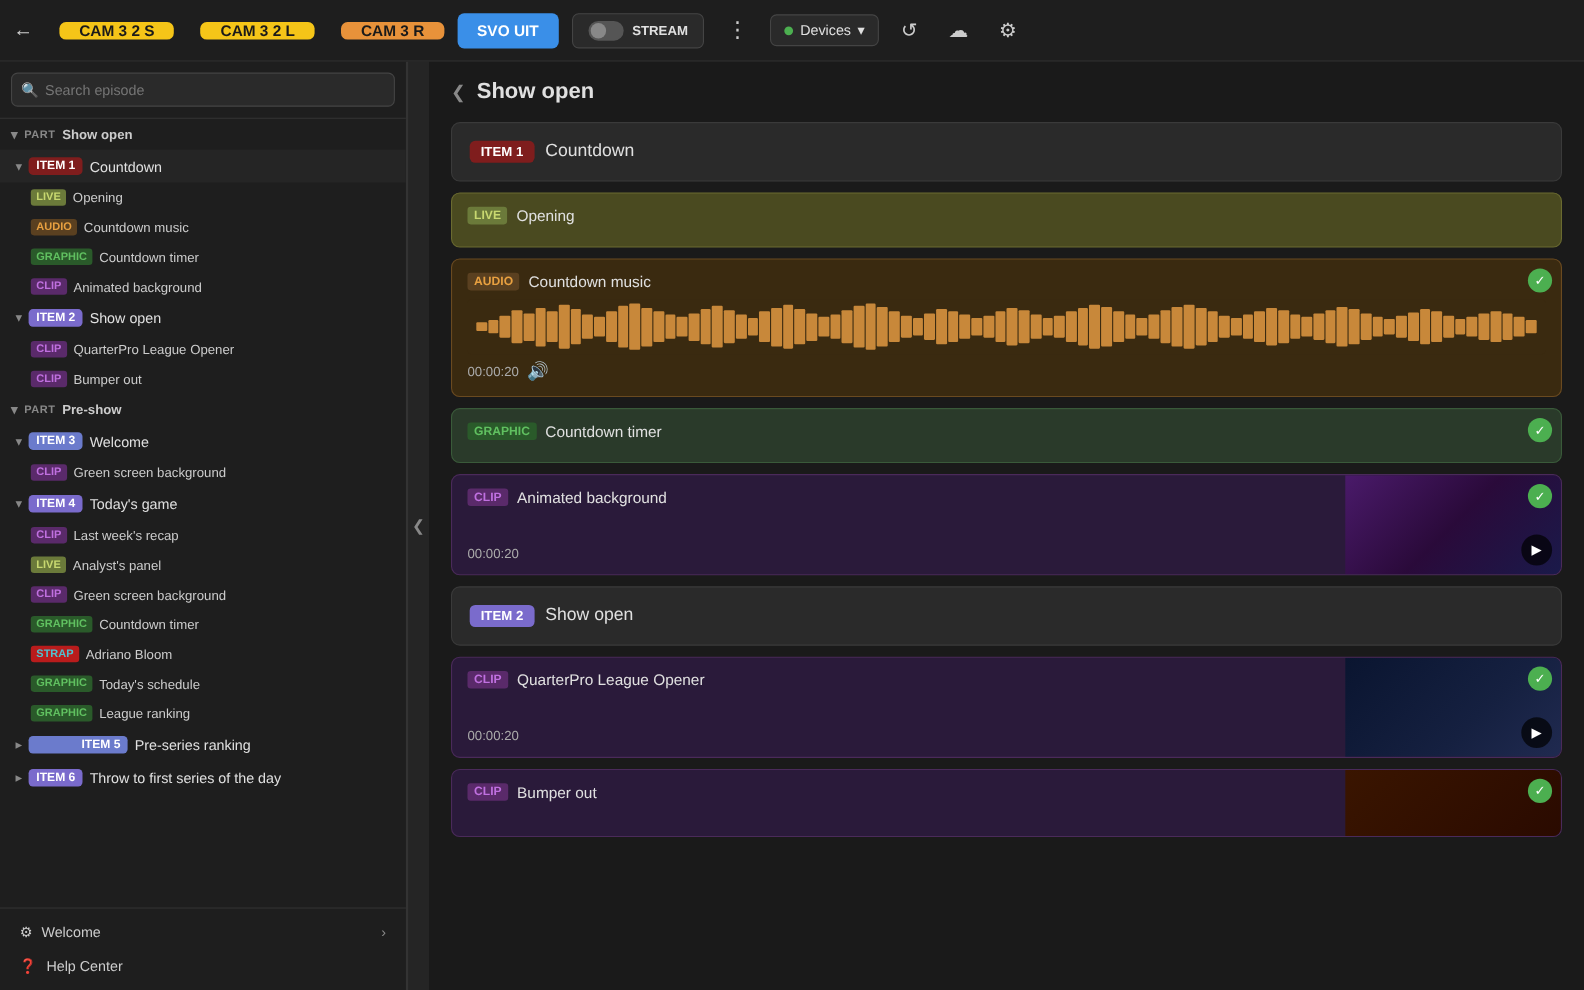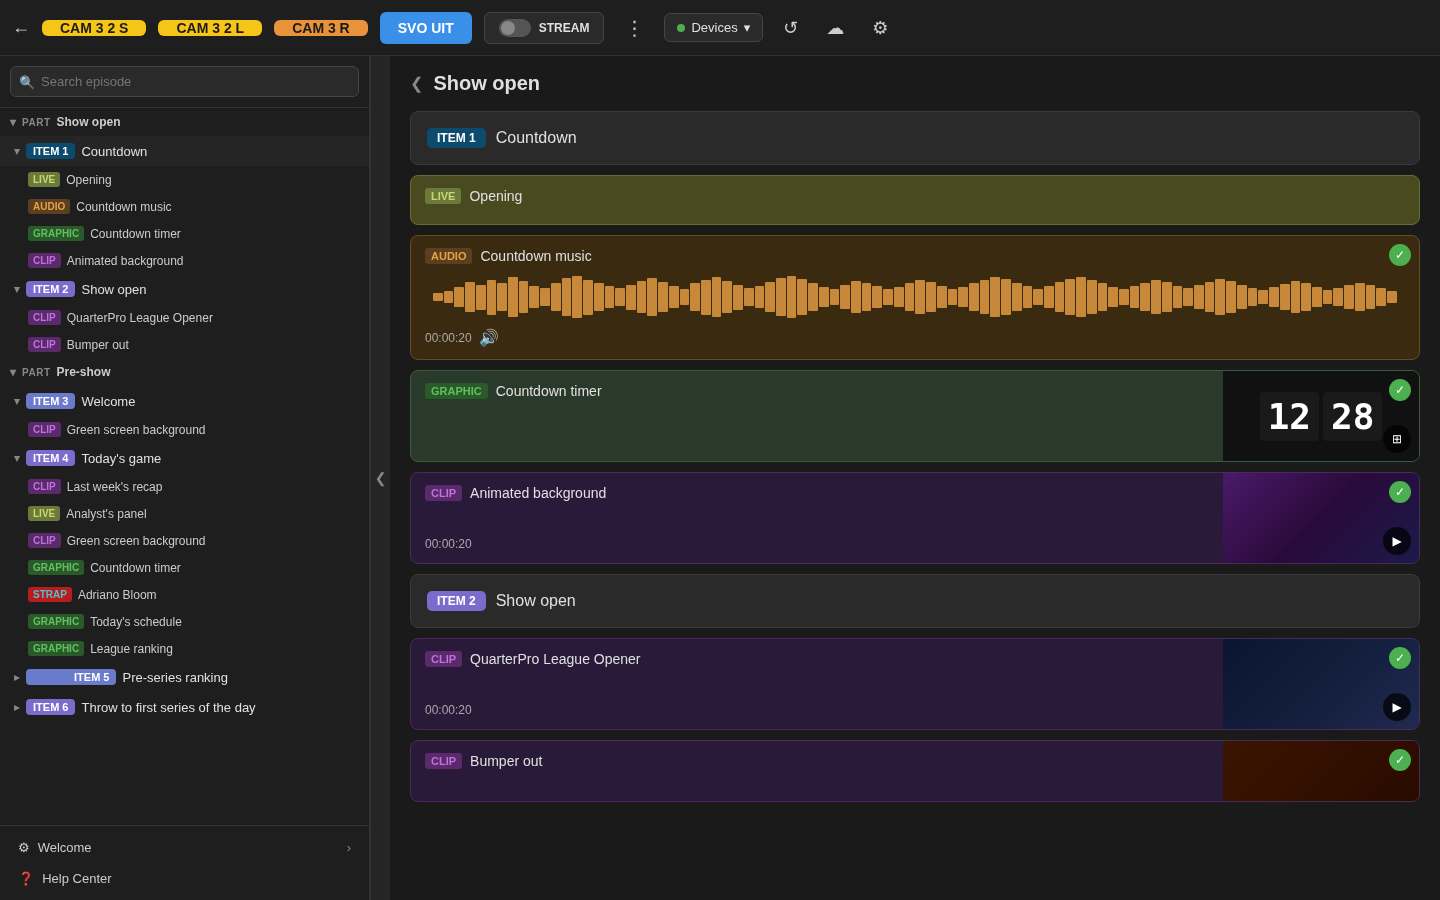--- a/index.html
+++ b/index.html
@@ -2,21 +2,21 @@
 <html><head>
   <meta charset="utf-8">
   <style>
     * { box-sizing: border-box; margin: 0; padding: 0; }
     body { background: #1a1a1a; color: #e0e0e0; font-family: -apple-system, BlinkMacSystemFont, 'Segoe UI', sans-serif; font-size: 13px; height: 900px; width: 1440px; overflow: hidden; display: flex; flex-direction: column; }
 
     
     .header { background: #1e1e1e; border-bottom: 1px solid #333; height: 56px; display: flex; align-items: center; padding: 0 12px; gap: 12px; flex-shrink: 0; }
     .header-back { color: #ccc; cursor: pointer; font-size: 18px; display: flex; align-items: center; }
     .header-title { color: #e0e0e0; font-size: 15px; font-weight: 500; flex: 1; }
-    .cam-btn { padding: 0 18px; border-radius: 6px; border: none; font-weight: 700; font-size: 14px; cursor: pointer; color: #1a1a1a; }
+    .cam-btn { padding: 0 18px; border-radius: 6px; border: none; font-weight: 700; font-size: 14px; cursor: pointer; color: #1a1a1a; margin-left: 12px; }
     .cam-yellow { background: #f5c518; }
     .cam-orange { background: #e8923a; }
     .svo-btn { background: #3a8fe8; color: white; padding: 8px 18px; border-radius: 6px; border: none; font-weight: 700; font-size: 14px; cursor: pointer; }
     .stream-btn { background: #2a2a2a; border: 1px solid #444; border-radius: 6px; padding: 6px 14px; display: flex; align-items: center; gap: 8px; cursor: pointer; }
     .stream-toggle { width: 32px; height: 18px; background: #555; border-radius: 9px; position: relative; }
     .stream-toggle-knob { width: 14px; height: 14px; background: #888; border-radius: 50%; position: absolute; top: 2px; left: 2px; }
     .stream-label { color: #e0e0e0; font-weight: 600; font-size: 12px; }
     .header-more { color: #ccc; font-size: 20px; cursor: pointer; padding: 4px 8px; }
     .devices-btn { background: #2a2a2a; border: 1px solid #444; border-radius: 6px; padding: 6px 12px; display: flex; align-items: center; gap: 6px; cursor: pointer; color: #e0e0e0; font-size: 13px; }
     .devices-dot { width: 8px; height: 8px; background: #4caf50; border-radius: 50%; }
@@ -101,21 +101,21 @@
     
     .timer-display { width: 100%; height: 90px; background: #111; display: flex; align-items: center; justify-content: center; gap: 4px; }
     .timer-digit { background: #1a1a1a; color: white; font-size: 36px; font-weight: 700; padding: 4px 8px; border-radius: 4px; font-family: monospace; }
 
     
     .anim-thumb { width: 100%; height: 90px; background: linear-gradient(135deg, #4a1a6a 0%, #2a0a3a 50%, #1a1a4a 100%); display: flex; align-items: center; justify-content: center; }
 
     
     .live-card { background: #4a4a20; border: 1px solid #6a6a30; }
 
-    .item1-badge { background: #0c4a6e; }
+    .item1-badge { background: #7f1d1d; }
     .item2-badge { background: #7a6bcc; }
   </style>
 </head>
 <body>
 
 <header class="header">
   <span class="header-back">←</span>
 
   <button class="cam-btn cam-yellow">CAM 3 2 S</button>
   <button class="cam-btn cam-yellow">CAM 3 2 L</button>
@@ -406,27 +406,20 @@
       <div class="check-badge">✓</div>
     </div>
 
     <div class="media-card" style="background:#2a3a2a; border-color:#3a5a3a;">
       <div class="media-card-left">
         <div class="media-card-type-row">
           <span class="media-tag media-tag-graphic">GRAPHIC</span>
           <span class="media-name">Countdown timer</span>
         </div>
       </div>
-      <div class="media-card-thumb">
-        <div class="timer-display">
-          <span class="timer-digit">12</span>
-          <span class="timer-digit">28</span>
-        </div>
-        <div class="thumb-overlay">⊞</div>
-      </div>
       <div class="check-badge">✓</div>
     </div>
 
     <div class="media-card" style="background:#2a1a3a; border-color:#4a2a5a;">
       <div class="media-card-left">
         <div class="media-card-type-row">
           <span class="media-tag media-tag-clip">CLIP</span>
           <span class="media-name">Animated background</span>
         </div>
         <div style="margin-top:auto;">

